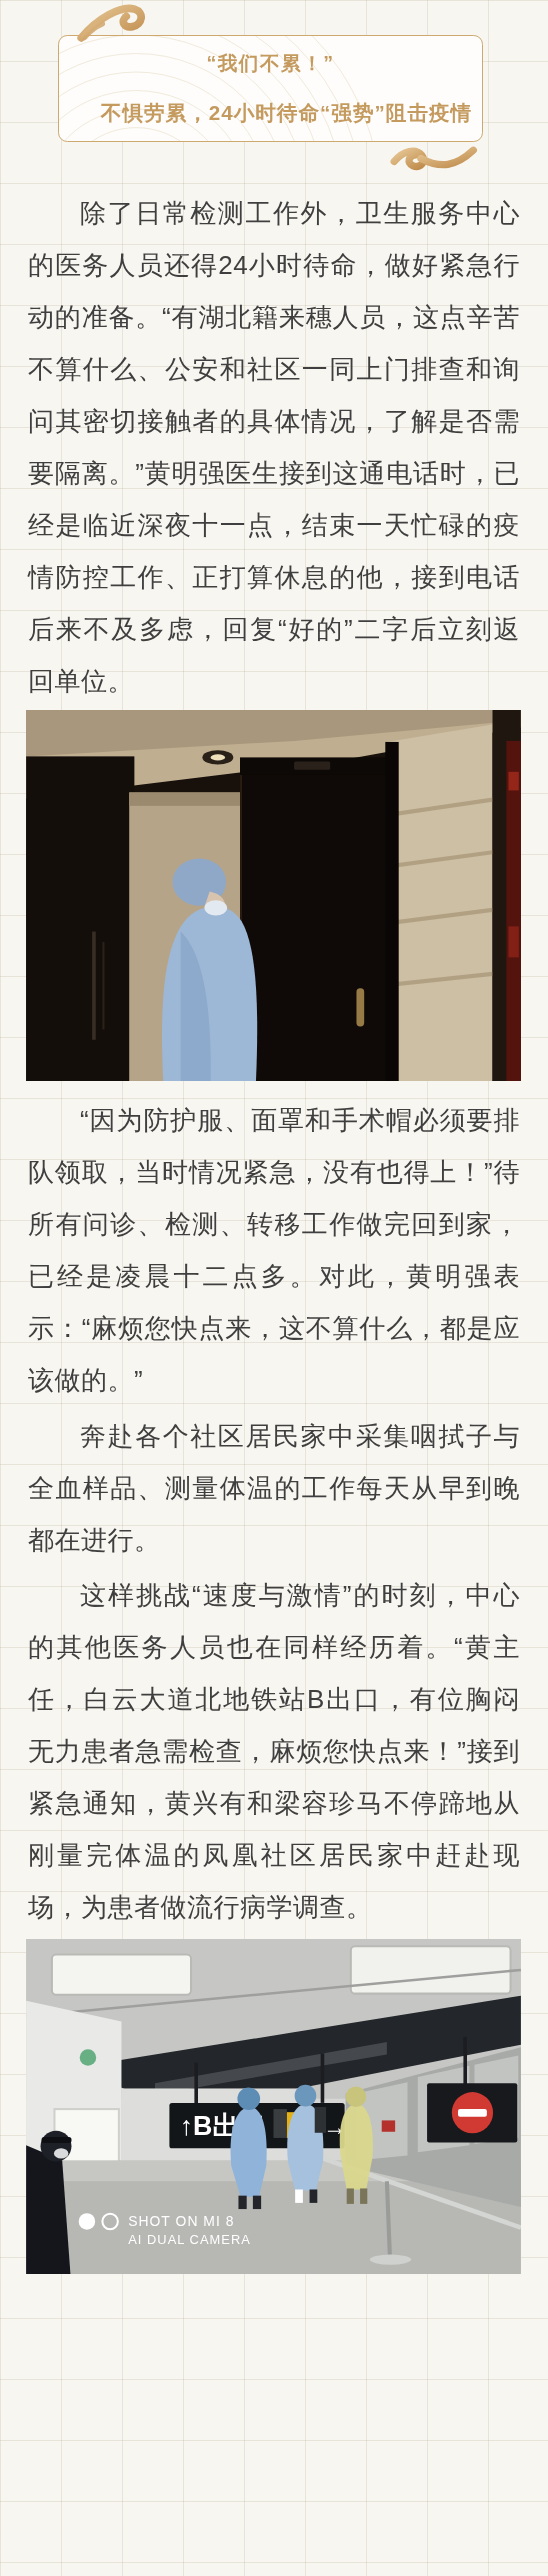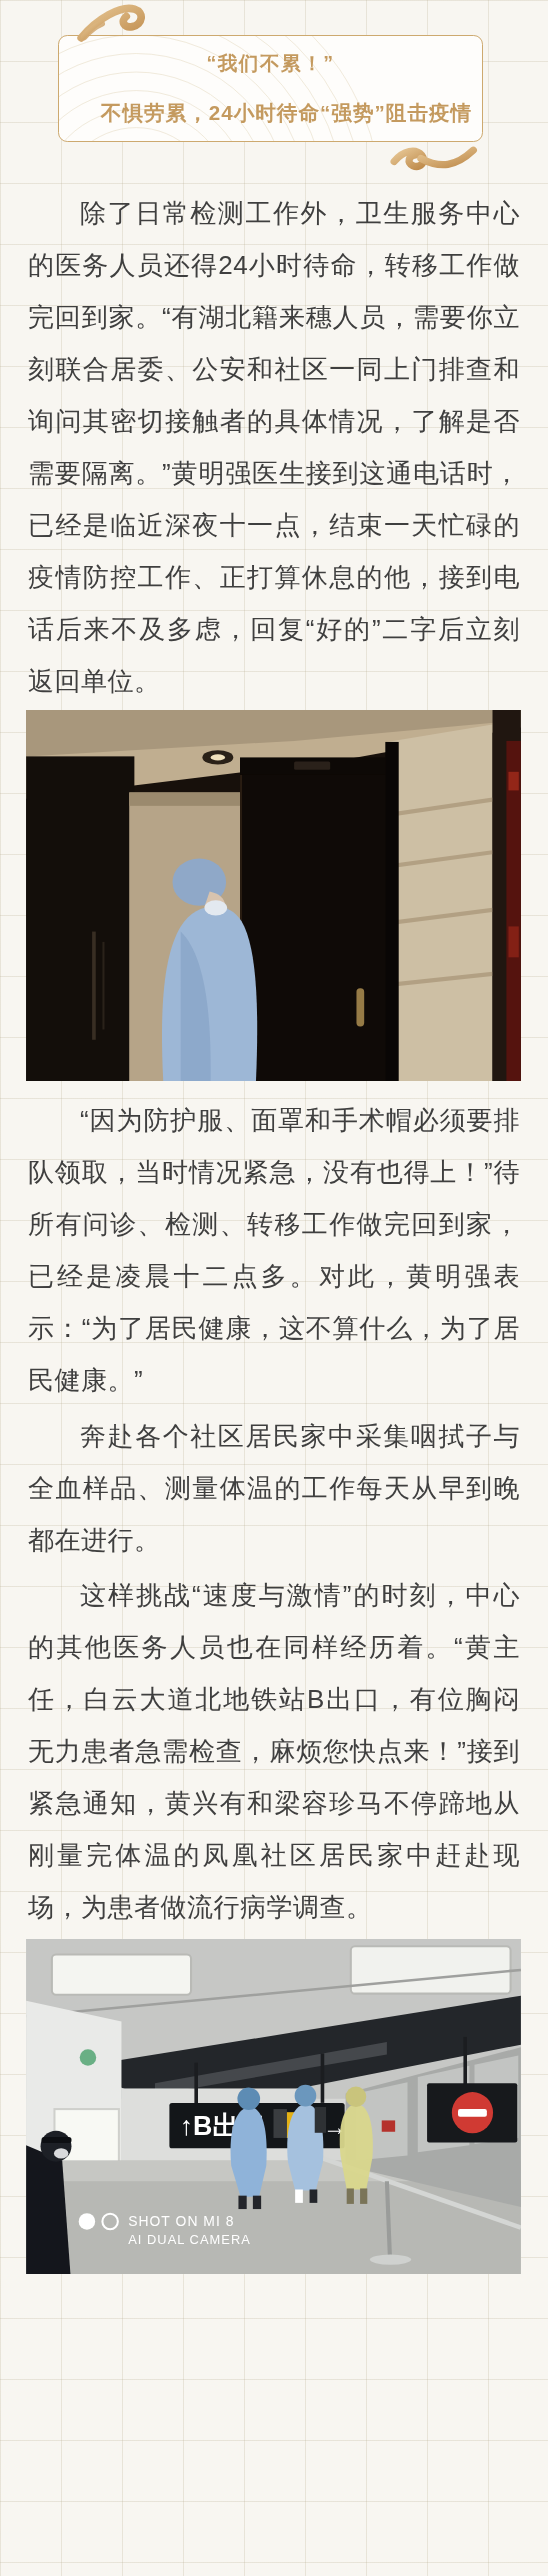--- a/index.html
+++ b/index.html
@@ -75,21 +75,21 @@
   </div>
 
   <svg class="ribbon ribbon-bottom" width="90" height="33" viewBox="0 0 175 64">
     <path d="M10 34 C 28 12, 52 8, 64 22 C 74 34, 60 48, 46 42 C 34 37, 38 22, 52 21" fill="none" stroke="url(#gold1)" stroke-width="14" stroke-linecap="round"></path>
     <path d="M62 28 C 100 48, 130 44, 164 12" fill="none" stroke="url(#gold1)" stroke-width="14" stroke-linecap="round"></path>
   </svg>
 </div>
 
 <div class="article">
 
-  <p>除了日常检测工作外，卫生服务中心的医务人员还得24小时待命，转移工作做完回到家。“有湖北籍来穗人员，需要你立刻联合居委、公安和社区一同上门排查和询问其密切接触者的具体情况，了解是否需要隔离。”黄明强医生接到这通电话时，已经是临近深夜十一点，结束一天忙碌的疫情防控工作、正打算休息的他，接到电话后来不及多虑，回复“好的”二字后立刻返回单位。</p>
+  <p>除了日常检测工作外，卫生服务中心的医务人员还得24小时待命，做好紧急行动的准备。“有湖北籍来穗人员，这点辛苦不算什么、公安和社区一同上门排查和询问其密切接触者的具体情况，了解是否需要隔离。”黄明强医生接到这通电话时，已经是临近深夜十一点，结束一天忙碌的疫情防控工作、正打算休息的他，接到电话后来不及多虑，回复“好的”二字后立刻返回单位。</p>
 
   <figure class="fig1">
     <svg width="495" height="371" viewBox="0 0 960 720">
       <rect width="960" height="720" fill="#17100b"></rect>
       <polygon points="0,0 960,0 960,34 620,96 0,172" fill="#c0ae90"></polygon>
       <polygon points="0,0 960,0 960,20 520,60 0,90" fill="#a8977c"></polygon>
       <ellipse cx="372" cy="92" rx="30" ry="14" fill="#2a2118"></ellipse>
       <ellipse cx="372" cy="92" rx="14" ry="6" fill="#efe0bc"></ellipse>
       <g>
         <polygon points="700,62 905,28 905,720 700,720" fill="#cdbfa4"></polygon>
@@ -116,21 +116,21 @@
       <g>
         <path d="M266 720 C 258 560 270 470 300 420 C 330 372 392 368 418 410 C 448 460 452 580 446 720 Z" fill="#9db7d6"></path>
         <path d="M300 430 C 340 470 360 560 358 720 L 300 720 Z" fill="#86a3c6" opacity=".7"></path>
         <ellipse cx="336" cy="334" rx="52" ry="46" fill="#8fa8c8"></ellipse>
         <path d="M356 352 q 28 6 30 26 q -20 14 -40 4 Z" fill="#d8c3ae"></path>
         <ellipse cx="368" cy="384" rx="22" ry="15" fill="#e3e9f0"></ellipse>
       </g>
     </svg>
   </figure>
 
-  <p>“因为防护服、面罩和手术帽必须要排队领取，当时情况紧急，没有也得上！”待所有问诊、检测、转移工作做完回到家，已经是凌晨十二点多。对此，黄明强表示：“为了居民健康，这不算什么，为了居民健康。”</p>
+  <p>“因为防护服、面罩和手术帽必须要排队领取，当时情况紧急，没有也得上！”待所有问诊、检测、转移工作做完回到家，已经是凌晨十二点多。对此，黄明强表示：“麻烦您快点来，这不算什么，都是应该做的。”</p>
   <p>奔赴各个社区居民家中采集咽拭子与全血样品、测量体温的工作每天从早到晚都在进行。</p>
   <p>这样挑战“速度与激情”的时刻，中心的其他医务人员也在同样经历着。“黄主任，白云大道北地铁站B出口，有位胸闷无力患者急需检查，麻烦您快点来！”接到紧急通知，黄兴有和梁容珍马不停蹄地从刚量完体温的凤凰社区居民家中赶赴现场，为患者做流行病学调查。</p>
 
   <figure class="fig2">
     <svg width="495" height="335" viewBox="0 0 960 650">
       <rect width="960" height="650" fill="#d6d7d5"></rect>
       <rect x="0" y="0" width="960" height="310" fill="#c6c7c5"></rect>
       <polygon points="90,250 960,110 960,205 300,335" fill="#23262a"></polygon>
       <polygon points="250,280 700,200 700,224 250,302" fill="#45484c"></polygon>
       <rect x="50" y="30" width="270" height="78" rx="8" fill="#f4f5f1" stroke="#b9bab6" stroke-width="4"></rect>

